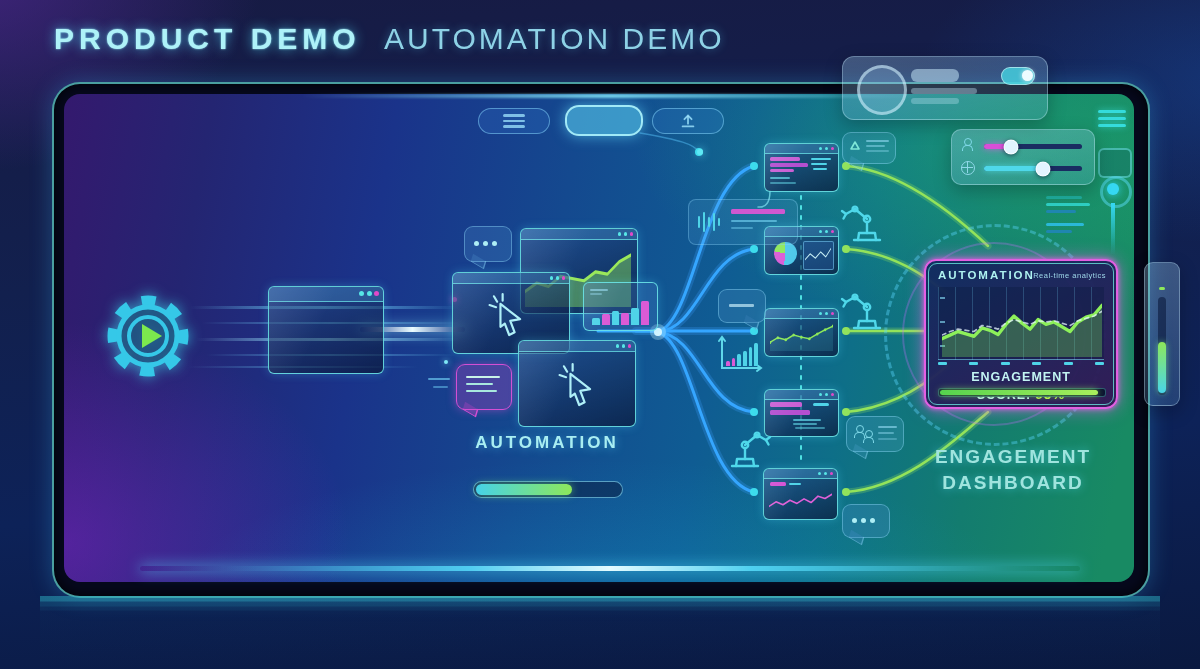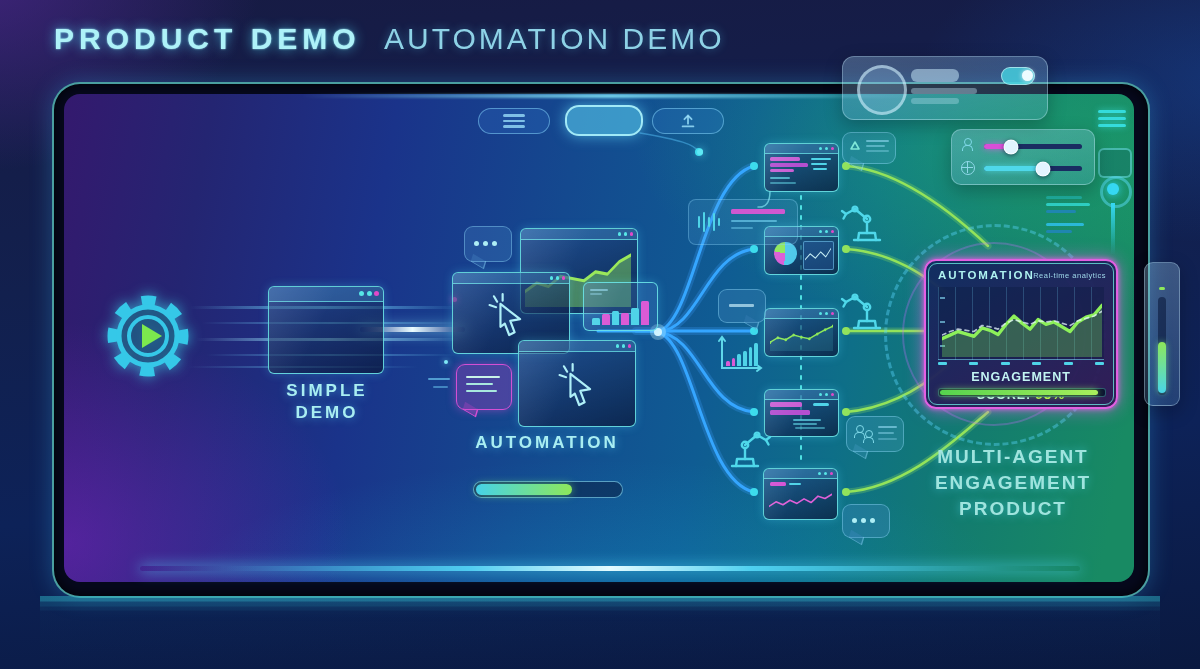--- a/index.html
+++ b/index.html
@@ -226,24 +226,20 @@
   </svg>
 
   <div class="win" style="left:268px;top:286px;width:114px;height:86px;">
     <div class="tbar big">
         <span class="dots">
           <i></i>
           <i></i>
           <i></i>
         </span>
       </div>
-  </div>
-  <div class="stage-label" style="left:257px;top:380px;width:140px;">
-    <div>SIMPLE</div>
-    <div>DEMO</div>
   </div>
 
   <div class="bubble" style="left:464px;top:226px;width:46px;height:34px;">
     <span class="bdots" style="left:9px;top:14px;">
         <i></i>
         <i></i>
         <i></i>
       </span>
     <span class="tail"></span>
   </div>
@@ -576,23 +572,22 @@
   </div>
 
   <div class="glass" style="left:1144px;top:262px;width:34px;height:142px;z-index:4;border-radius:9px;">
     <div class="codebar" style="left:14px;top:24px;width:6px;height:3px;background:#8de85a;"></div>
     <div class="abs" style="left:13px;top:34px;width:8px;height:98px;border-radius:4px;background:rgba(10,25,60,.6);">
       <div class="abs" style="left: 0px; right: 0px; bottom: 2px; border-radius: 4px; background: linear-gradient(rgb(141, 232, 90), rgb(73, 214, 232)); box-shadow: rgba(120, 230, 150, 0.7) 0px 0px 6px; height: 52%;"></div>
     </div>
   </div>
 
   <div class="stage-label big" style="left:913px;top:444px;width:200px;z-index:7;">
-    <div>MULTI-AGENT</div>
     <div>ENGAGEMENT</div>
-    <div>PRODUCT</div>
+    <div>DASHBOARD</div>
   </div>
 
   <div class="glass" style="left:842px;top:56px;width:204px;height:62px;z-index:9;">
     <div class="abs" style="left:14px;top:8px;width:44px;height:44px;border-radius:50%;border:3px solid rgba(215,245,255,.55);background:rgba(150,200,240,.25);"></div>
     <div class="gbar" style="left:68px;top:12px;width:48px;height:13px;"></div>
     <div class="gbar" style="left:68px;top:31px;width:66px;height:6px;opacity:.75;"></div>
     <div class="gbar" style="left:68px;top:41px;width:48px;height:6px;opacity:.6;"></div>
     <div class="toggle" style="left:158px;top:10px;">
       <span class="tknob"></span>
     </div>

